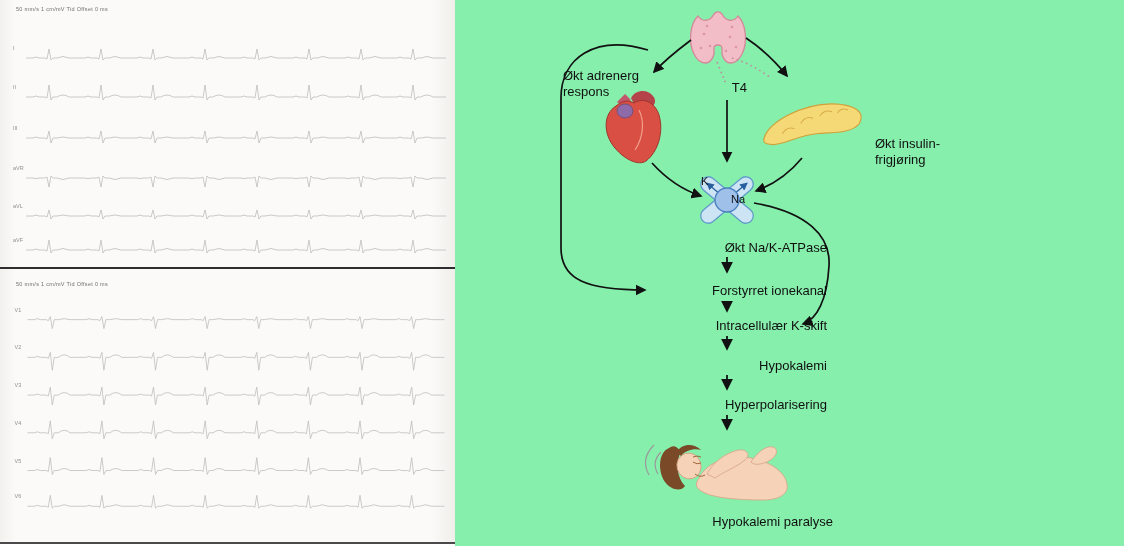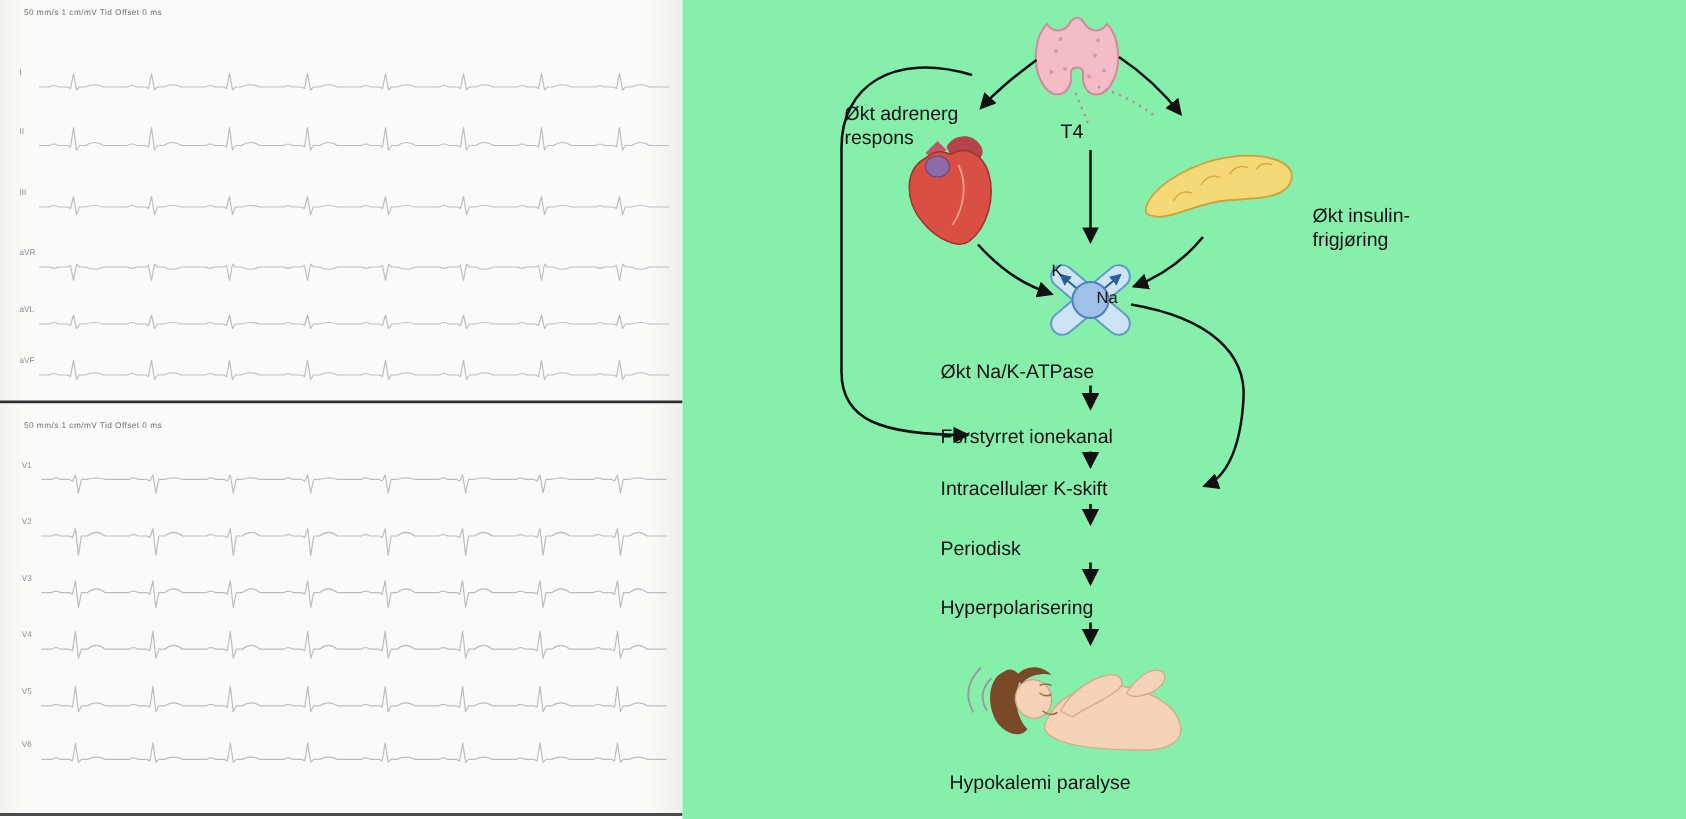--- a/index.html
+++ b/index.html
@@ -16,21 +16,21 @@
   .ecg-header{position:absolute;left:16px;top:6px;font-size:5.5px;color:#707070;letter-spacing:.3px}
   .ecg-bottom .ecg-header{top:12px}
   .ecg-svg{position:absolute;left:0;top:0;width:100%;height:100%}
   .trace{fill:none;stroke:#bdbdbd;stroke-width:.8;stroke-linejoin:round}
   .lead-label{font-size:5.5px;fill:#8f8f8f}
 
   
   .diagram{position:absolute;left:455px;top:0;width:669px;height:546px;background:#86efac}
   .diagram-art{position:absolute;left:0;top:0;width:669px;height:546px}
   .dlabel{position:absolute;color:#101010;font-size:13px;line-height:1.22;white-space:pre-line}
-  .center{text-align:left}
+  .center{text-align:right}
   .small{font-size:11px}
   .lbl-adrenergic{left:108px;top:68px;width:100px}
   .lbl-t4{left:252px;top:80px;width:40px}
   .lbl-insulin{left:420px;top:136px;width:90px}
   .lbl-k{left:246px;top:175px;width:16px}
   .lbl-na{left:276px;top:193px;width:24px}
   .flow-label{left:172px;width:200px}
   .flow-0{top:240px}
   .flow-1{top:283px}
   .flow-2{top:318px}
@@ -165,16 +165,16 @@
 respons</div>
   <div class="dlabel lbl-t4 center">T4</div>
   <div class="dlabel lbl-insulin">Økt insulin-
 frigjøring</div>
   <div class="dlabel lbl-k small">K</div>
   <div class="dlabel lbl-na small">Na</div>
 
   <div class="dlabel flow-label flow-1 center">Forstyrret ionekanal</div>
   <div class="dlabel flow-label flow-0 center">Økt Na/K-ATPase</div>
   <div class="dlabel flow-label flow-2 center">Intracellulær K-skift</div>
-  <div class="dlabel flow-label flow-3 center">Periodisk</div>
+  <div class="dlabel flow-label flow-3 center">Hypokalemi</div>
   <div class="dlabel flow-label flow-4 center">Hyperpolarisering</div>
   <div class="dlabel lbl-final center">Hypokalemi paralyse</div>
 </section>
 
 </body></html>

